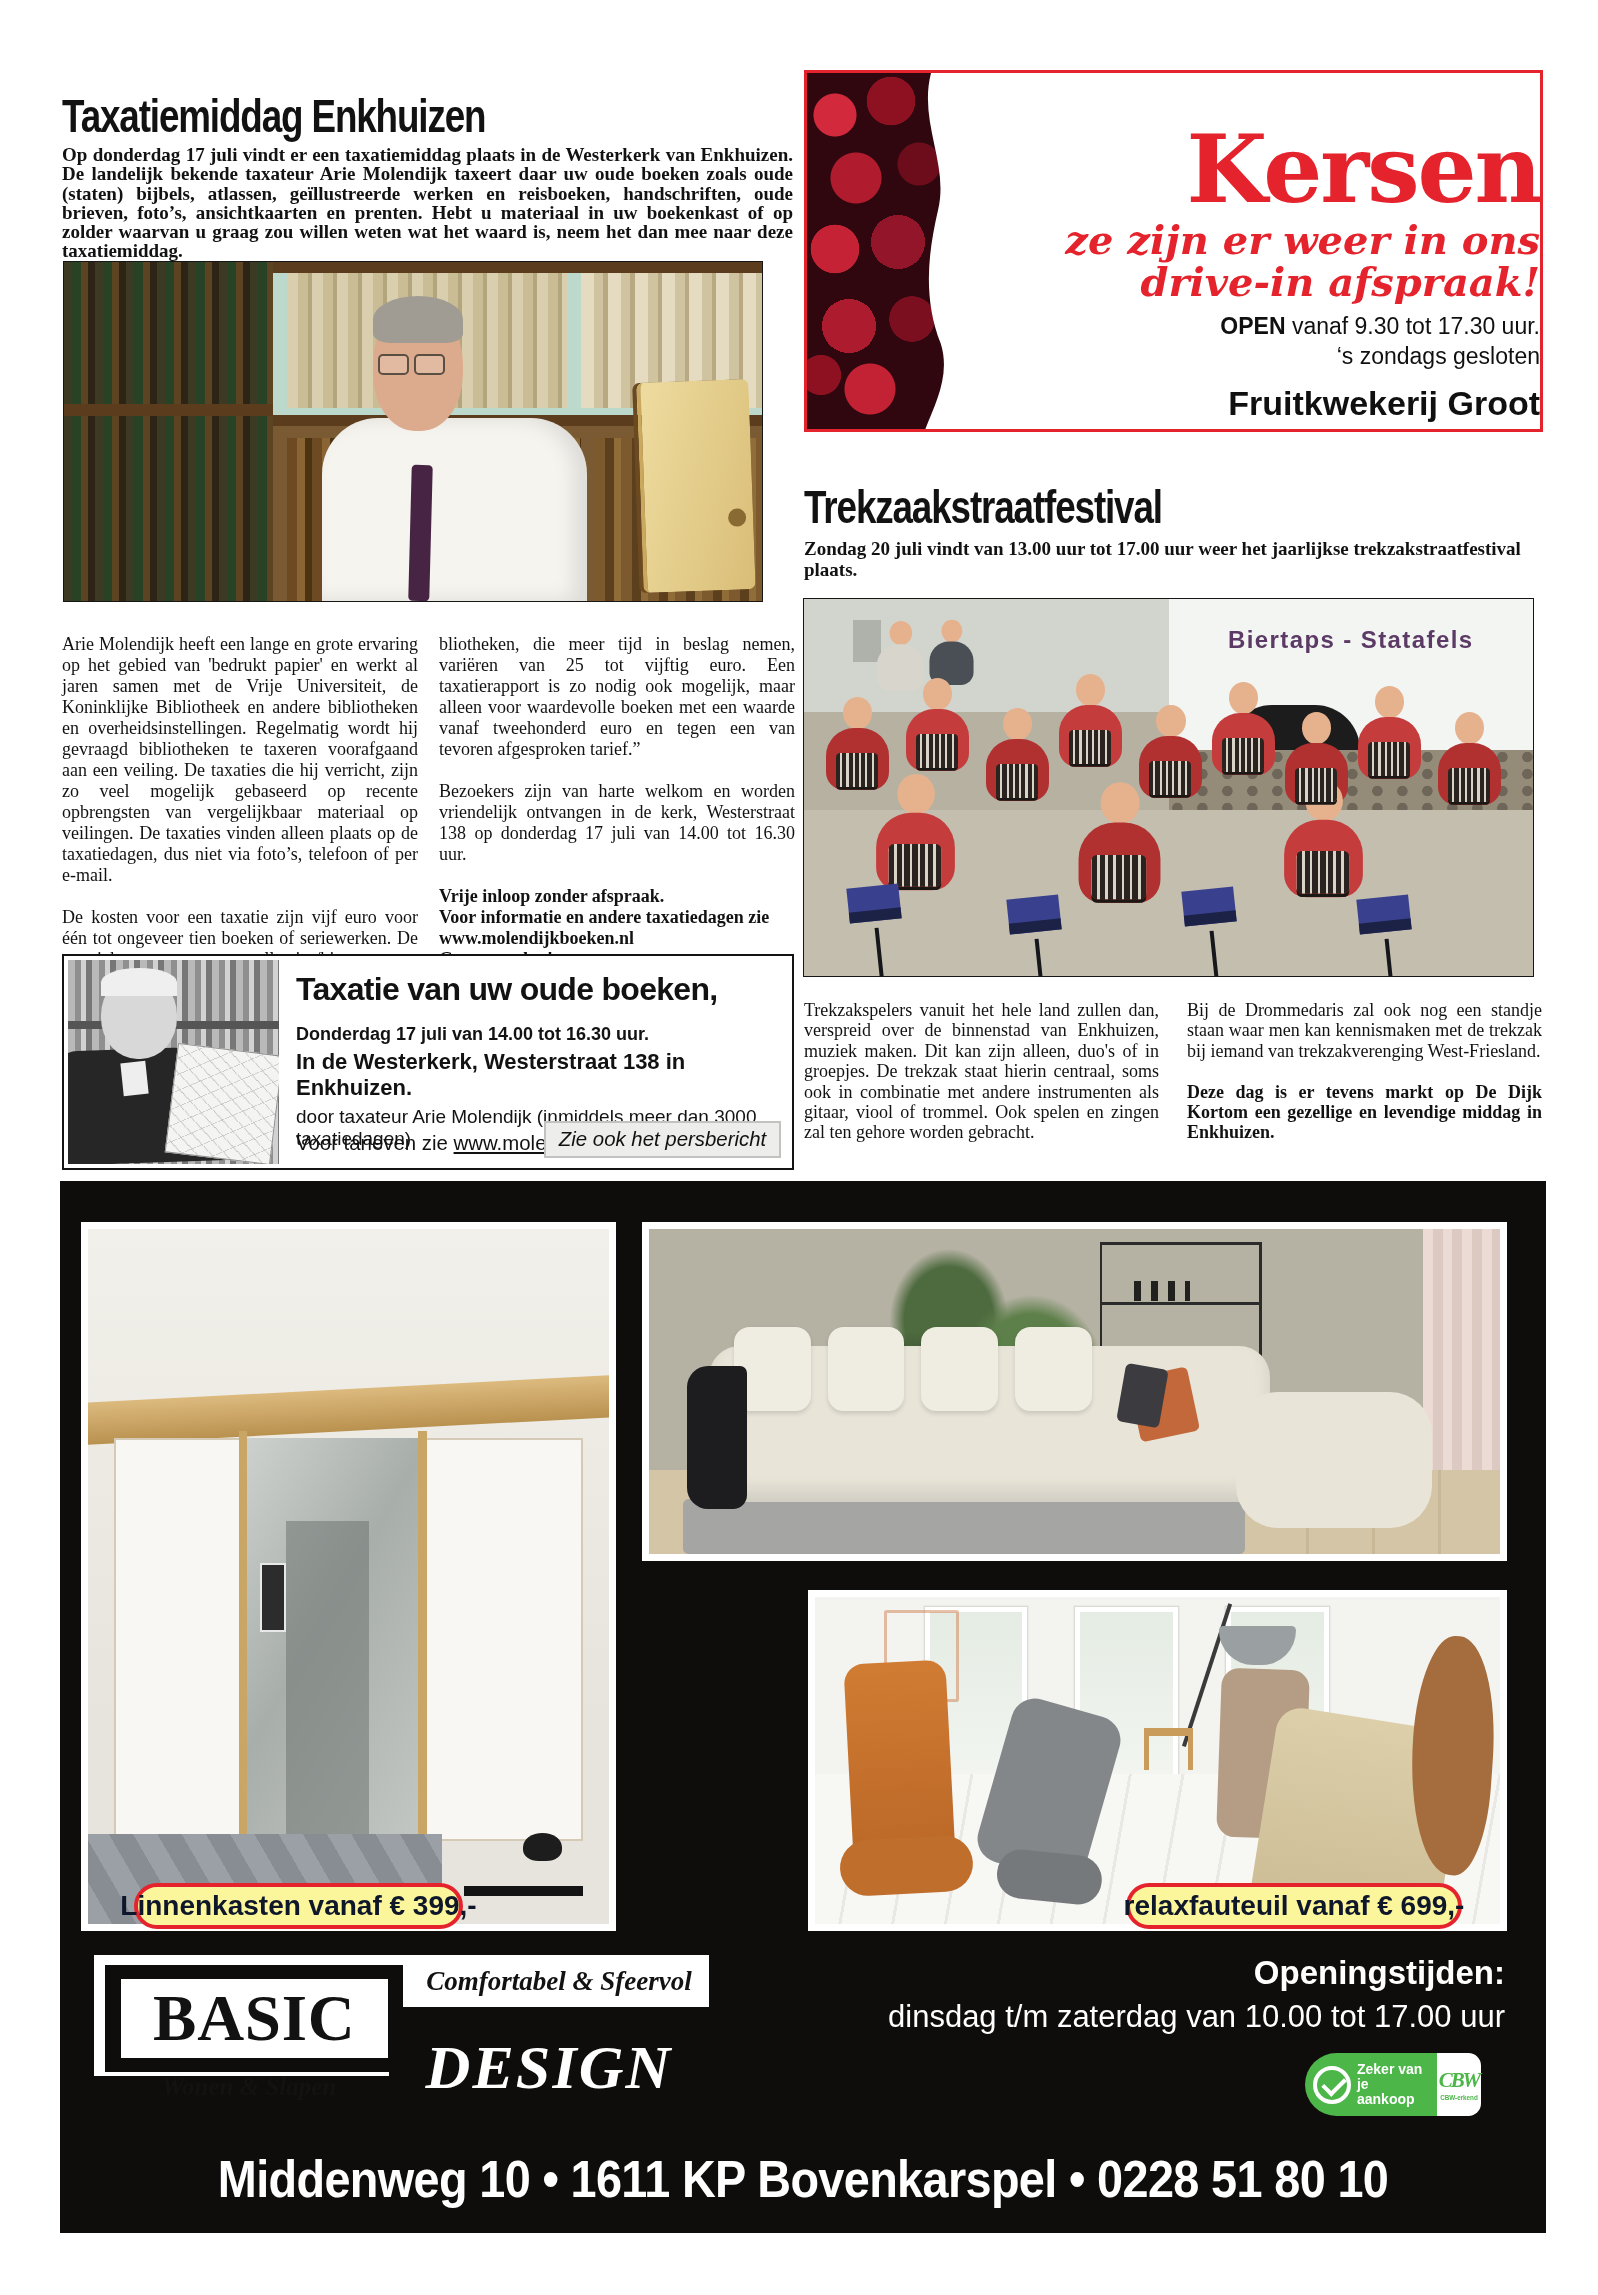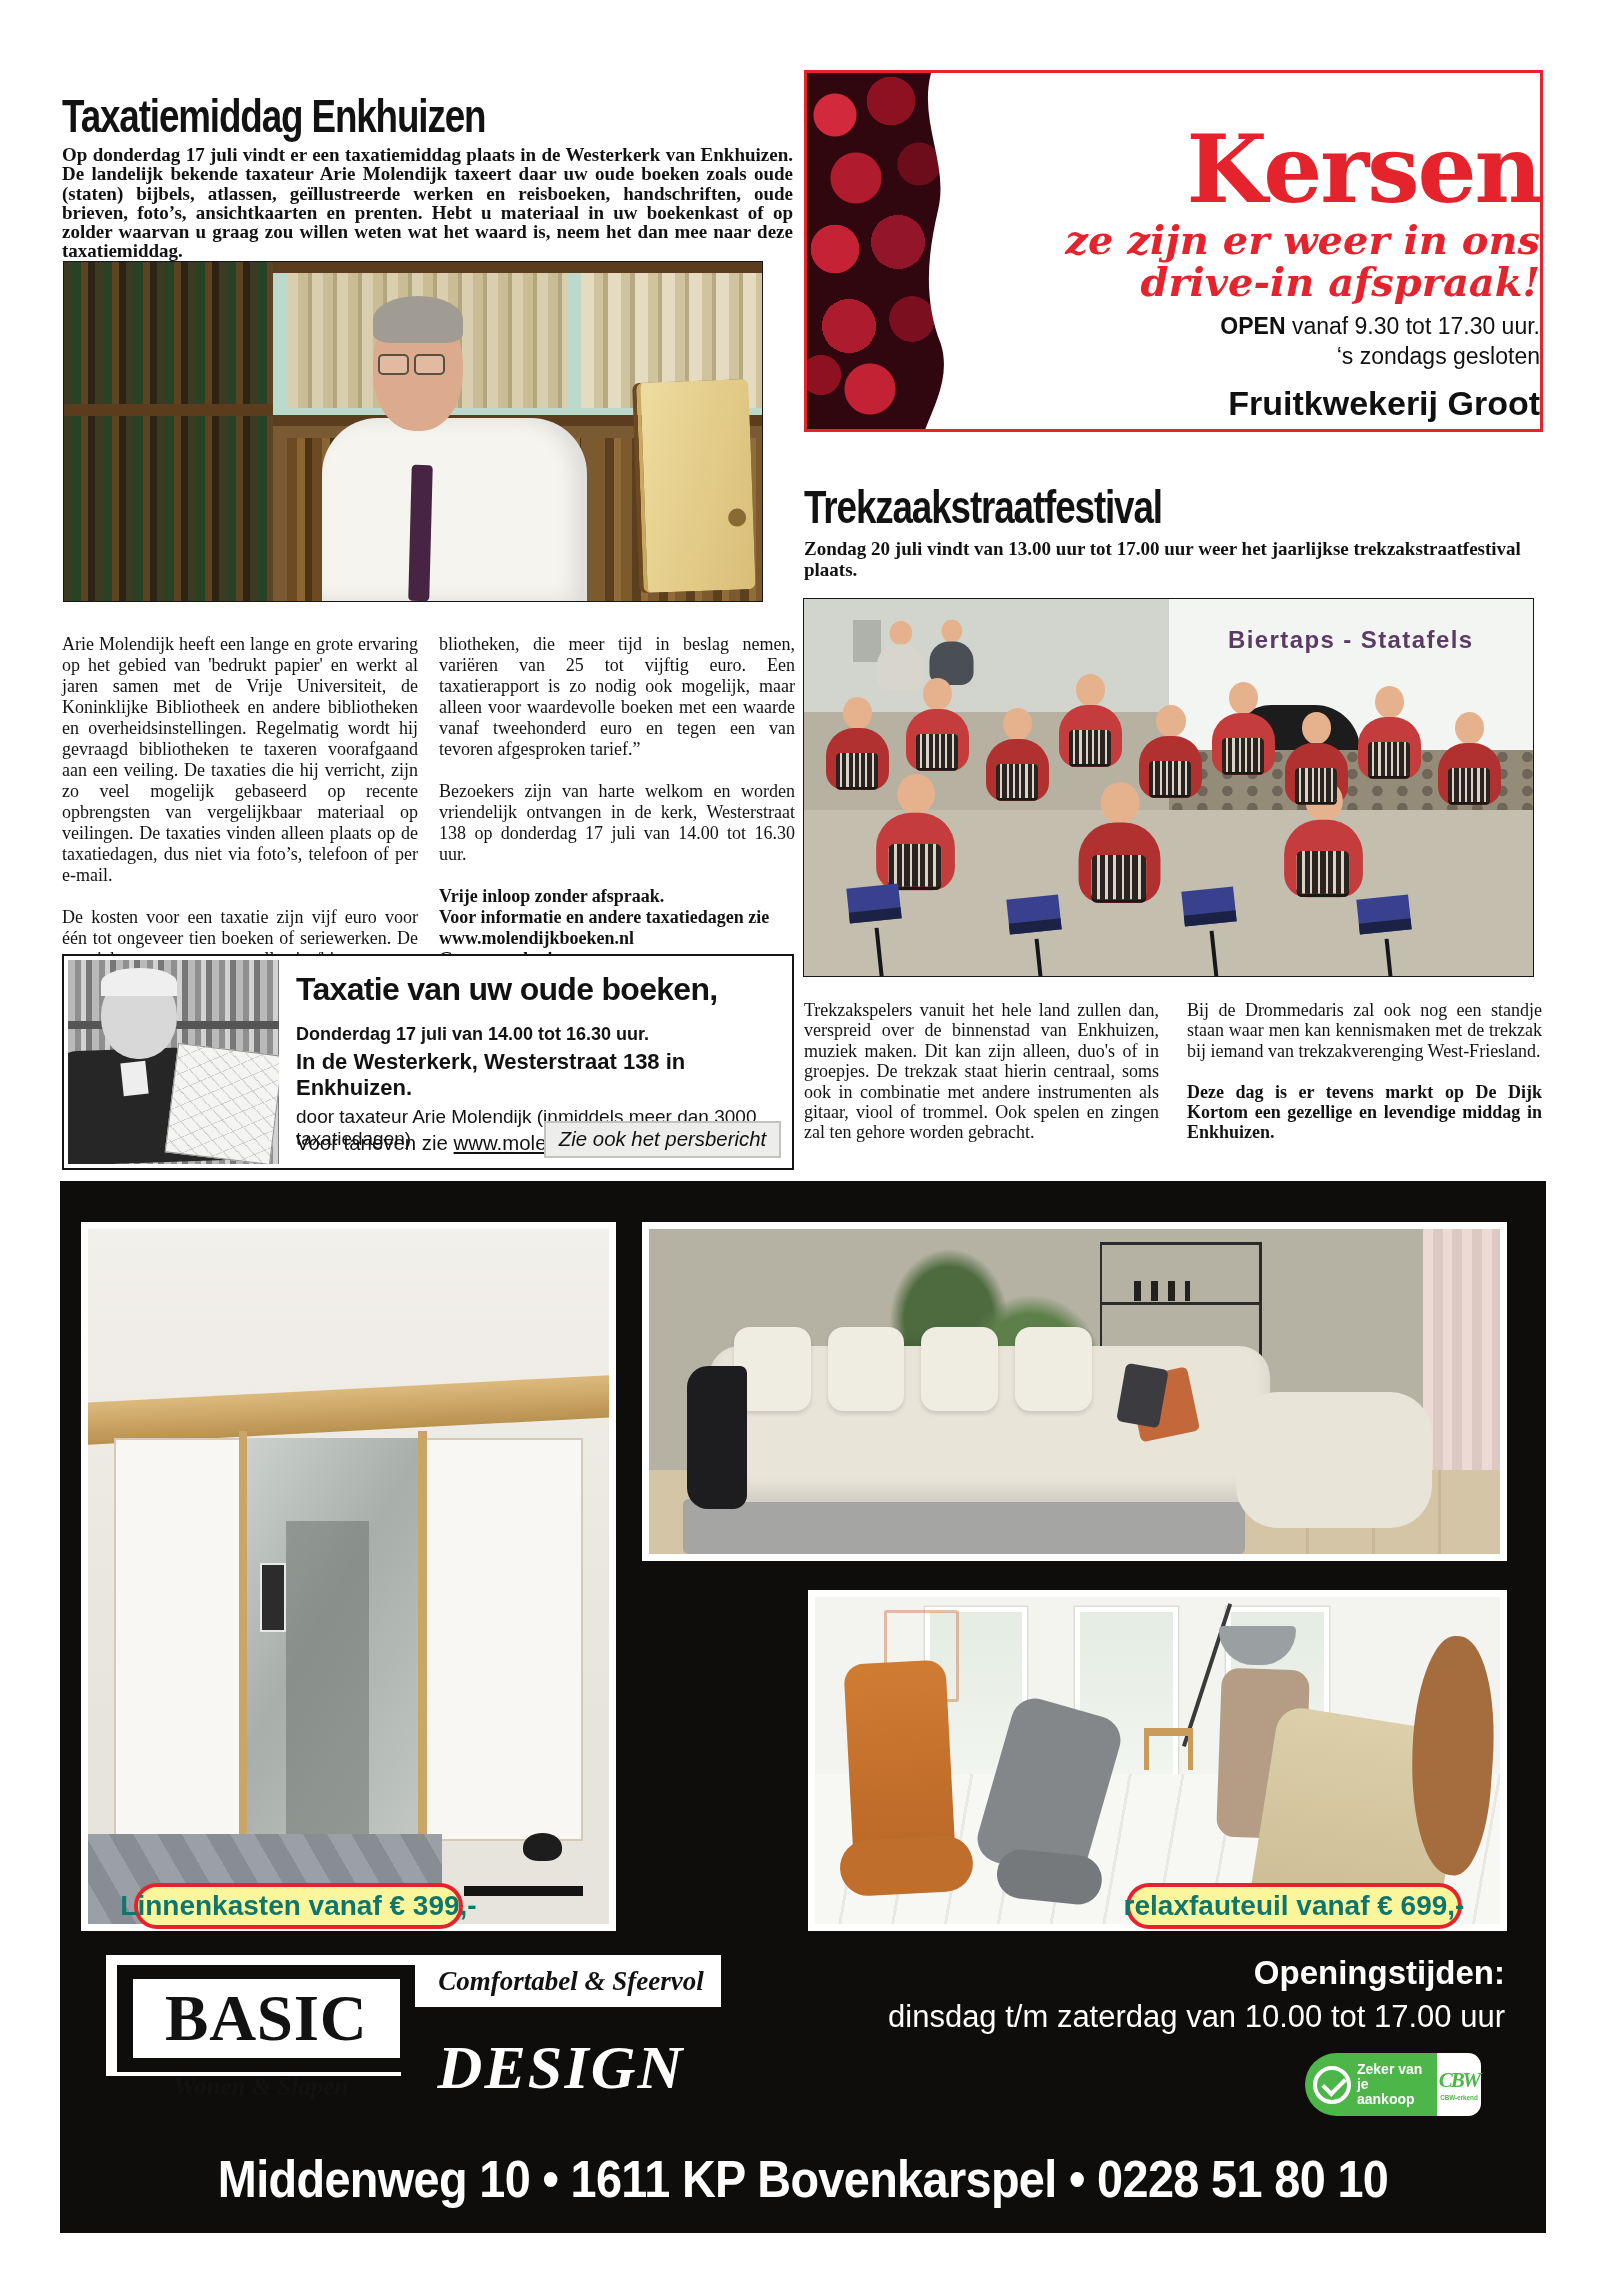--- a/index.html
+++ b/index.html
@@ -192,26 +192,26 @@
   .rx-orange { left:5%; top:20%; width:102px; height:218px; background:linear-gradient(#d07c33,#b96526); border-radius:19.7px; transform:rotate(-3deg); }
   .rx-orange::after { content:""; position:absolute; left:-14px; bottom:-14px; width:133px; height:56px; background:#c06e2c; border-radius:28px; }
   .rx-grey { left:26%; top:33%; width:112px; height:169px; background:#83878a; border-radius:24px; transform:rotate(16deg); }
   .rx-grey::after { content:""; position:absolute; left:28px; bottom:-24px; width:105px; height:49px; background:#76797c; border-radius:24px; transform:rotate(-10deg); }
   .rx-taupe { left:59%; top:22%; width:88px; height:169px; background:#b49d84; border-radius:18px; transform:rotate(2deg); }
   .rx-cream { left:65%; top:37%; width:190px; height:239px; background:linear-gradient(#dccfa9,#c9b992); border-radius:25px; transform:rotate(9deg); }
   .rx-wood { right:1%; top:12%; width:81px; height:239px; background:#a56c3d; border-radius:46% 54% 40% 60%; transform:rotate(4deg); }
 
   
   .pill { position:absolute; top:702px; height:46px; background:#fbf59c; border:4.2px solid #e5232d; border-radius:28px;
-          display:flex; align-items:center; justify-content:center; color:#0f766e;
+          display:flex; align-items:center; justify-content:center; color:#0f172a;
           font:700 28px "Liberation Sans", sans-serif; white-space:nowrap; z-index:3; }
   #pill-left  { left:74px;  width:329px; }
   #pill-right { left:1066px; width:336px; }
 
-  .logo-panel { position:absolute; left:46px; top:774px; width:615px; height:121px; background:#fff; }
+  .logo-panel { position:absolute; left:34px; top:774px; width:615px; height:121px; background:#fff; }
   .basic-frame { position:absolute; left:11.2px; top:9.8px; width:298px; height:107px; background:#0f0d0c; }
   .basic-inner { position:absolute; inset:14px 15.5px; background:#fff; display:flex; align-items:center; justify-content:center; }
   .basic-word { font:700 65px "Liberation Serif", serif; letter-spacing:0.7px; }
   .logo-tag { position:absolute; left:315px; top:0; width:300px; height:52px; display:flex; align-items:center; justify-content:center;
      font:italic 700 27px "Liberation Serif", serif; }
   .design-box { position:absolute; left:295px; top:52px; width:320px; height:98px; background:#0f0d0c; color:#fff;
      display:flex; align-items:center; justify-content:center; }
   .design-word { font:italic 700 62px "Liberation Serif", serif; letter-spacing:2.1px;margin-top:22px; }
   .wonen { position:absolute; left:46px; top:118px; width:218px; text-align:center; font:italic 700 25px "Liberation Serif", serif; }
 

